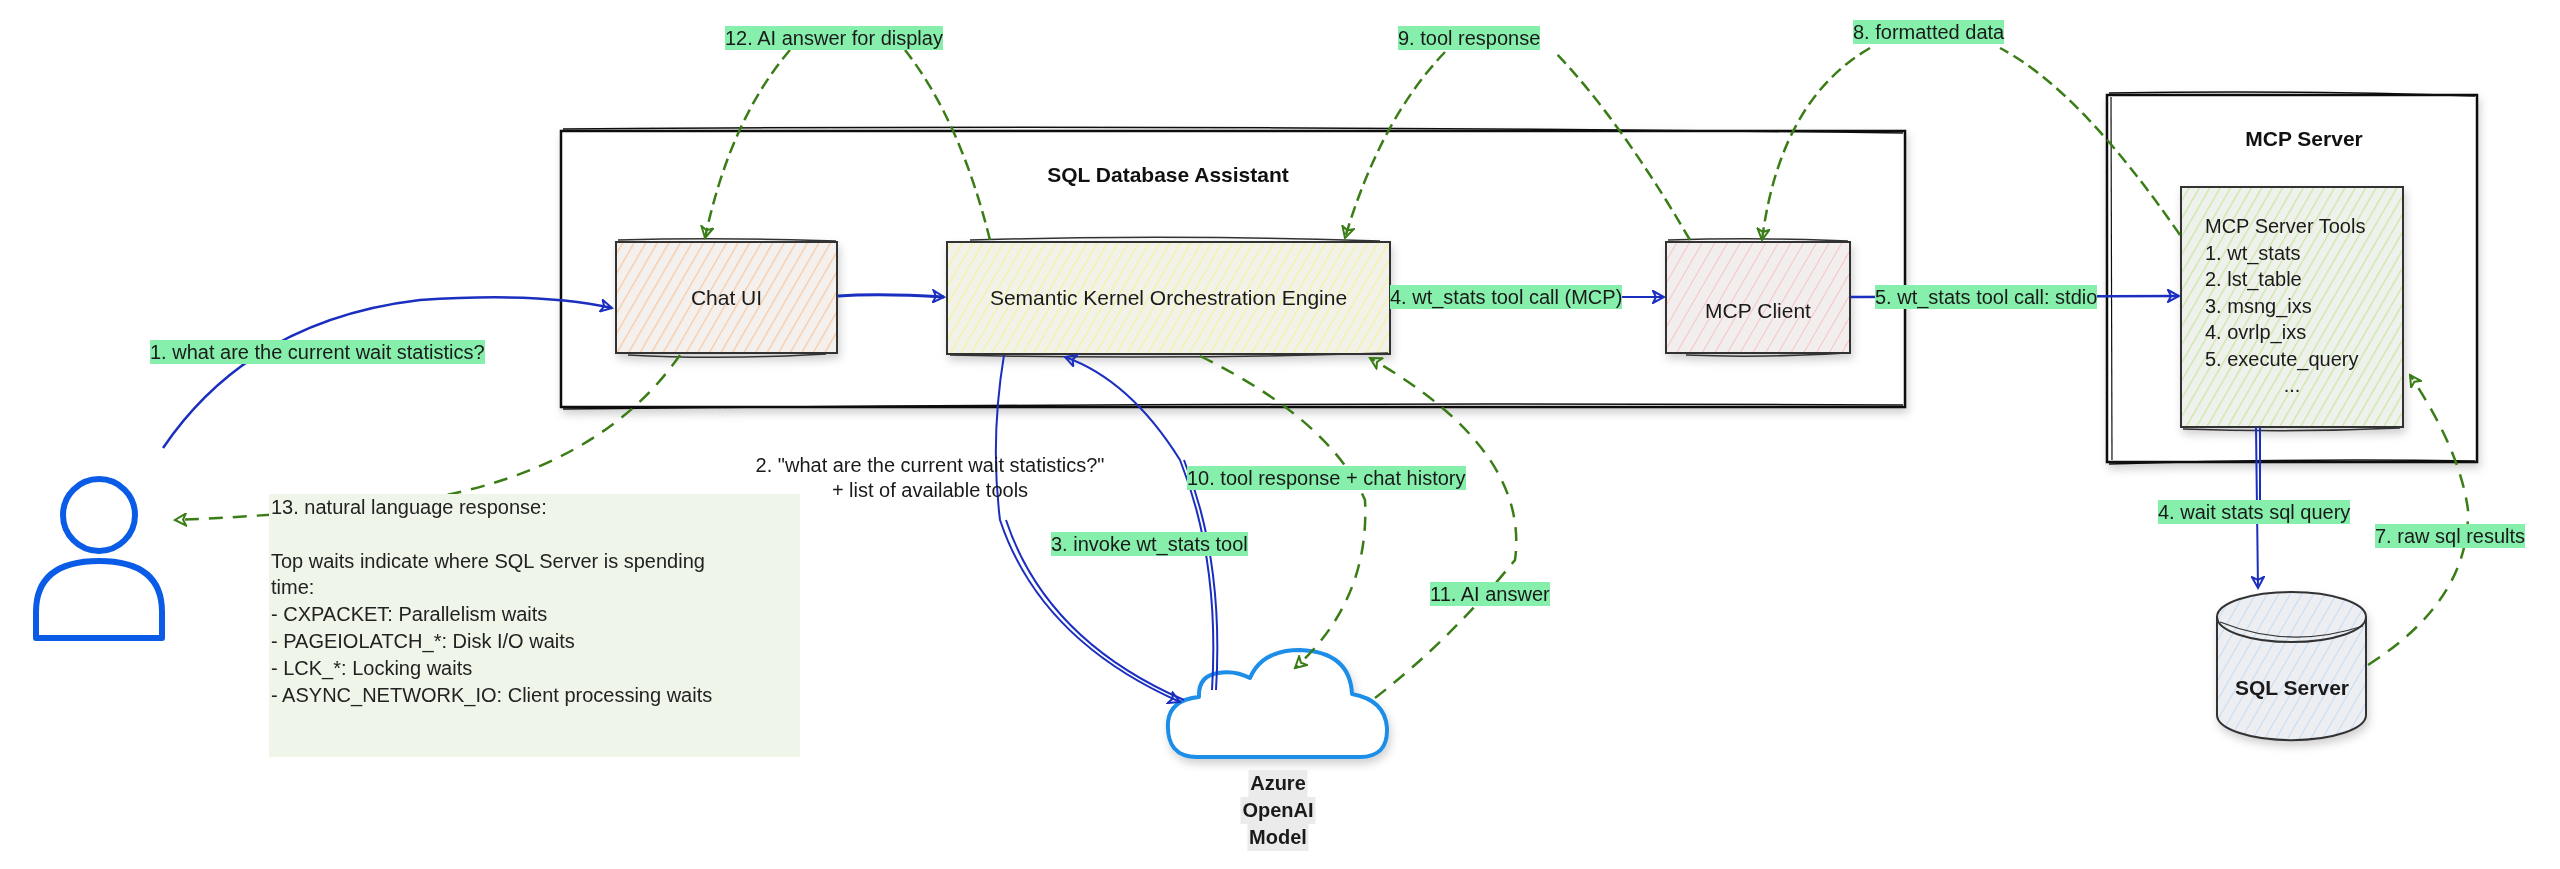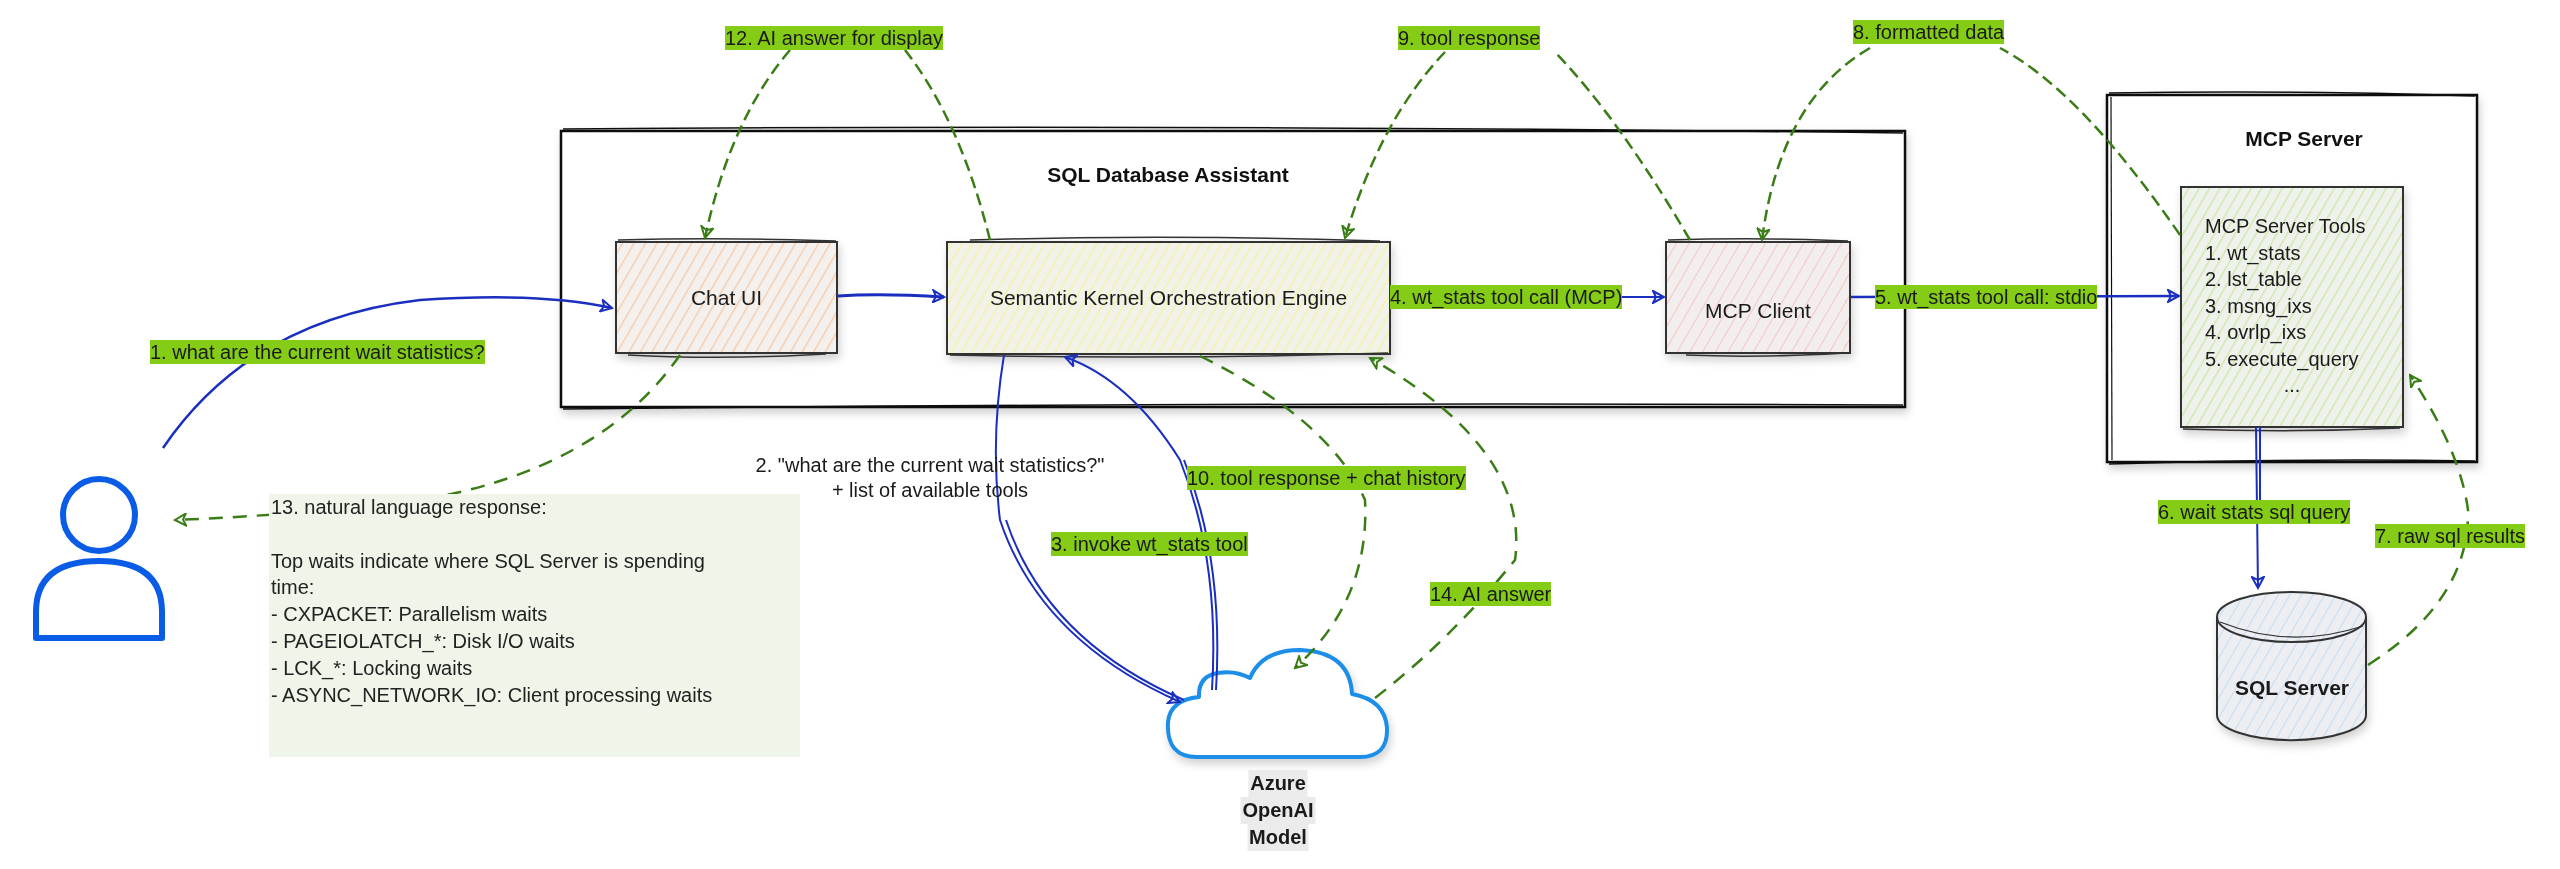--- a/index.html
+++ b/index.html
@@ -1,20 +1,20 @@
 <!DOCTYPE html>
 <html><head>
 <meta charset="utf-8">
 <style>
   html, body { margin: 0; padding: 0; background: #ffffff; }
   body { width: 2560px; height: 869px; position: relative; overflow: hidden;
          font-family: "Liberation Sans", sans-serif; color: #1a1a1a; }
   #diagram { position: absolute; left: 0; top: 0; width: 2560px; height: 869px; }
   .lbl { position: absolute; font-size: 20px; line-height: 24px; white-space: nowrap;
-         background: #84cc16; color: #1a1a1a; }
+         background: #86efac; color: #1a1a1a; }
   .lbl.center { transform: translateX(-50%); text-align: center; }
   .title-bold { position: absolute; font-size: 21px; font-weight: bold; white-space: nowrap;
                 transform: translateX(-50%); color: #111; }
   .node { position: absolute; display: flex; align-items: center; justify-content: center;
           font-size: 21px; color: #1a1a1a; text-align: center; }
   .resp { position: absolute; left: 269px; top: 494px; width: 531px; height: 263px;
           background: #eff5e9; font-size: 20px; line-height: 26.8px; color: #222;
           padding: 0 0 0 2px; box-sizing: border-box; }
   .resp .line { display: block; white-space: nowrap; min-height: 26.8px; }
   .tools { position: absolute; left: 2181px; top: 187px; width: 222px; height: 240px;
@@ -164,26 +164,26 @@
   <span>OpenAI</span><br>
   <span>Model</span>
 </div>
 
 <div class="lbl" style="left:150px; top:340px;">1. what are the current wait statistics?</div>
 <div class="lbl center" style="left:930px; top:453px; background:transparent;">2. "what are the current wait statistics?"</div>
 <div class="lbl center" style="left:930px; top:478px; background:transparent;">+ list of available tools</div>
 <div class="lbl" style="left:1051px; top:532px;">3. invoke wt_stats tool</div>
 <div class="lbl" style="left:1390px; top:285px;">4. wt_stats tool call (MCP)</div>
 <div class="lbl" style="left:1875px; top:285px;">5. wt_stats tool call: stdio</div>
-<div class="lbl" style="left:2158px; top:500px;">6. wait stats sql query</div>
+<div class="lbl" style="left:2158px; top:500px;">4. wait stats sql query</div>
 <div class="lbl" style="left:2375px; top:524px;">7. raw sql results</div>
 <div class="lbl" style="left:1853px; top:20px;">8. formatted data</div>
 <div class="lbl" style="left:1398px; top:26px;">9. tool response</div>
 <div class="lbl" style="left:1187px; top:466px;">10. tool response + chat history</div>
-<div class="lbl" style="left:1430px; top:582px;">14. AI answer</div>
+<div class="lbl" style="left:1430px; top:582px;">11. AI answer</div>
 <div class="lbl" style="left:725px; top:26px;">12. AI answer for display</div>
 
 <div class="resp">
   <span class="line">13. natural language response:</span>
   <span class="line"></span>
   <span class="line">Top waits indicate where SQL Server is spending</span>
   <span class="line">time:</span>
   <span class="line">- CXPACKET: Parallelism waits</span>
   <span class="line">- PAGEIOLATCH_*: Disk I/O waits</span>
   <span class="line">- LCK_*: Locking waits</span>

